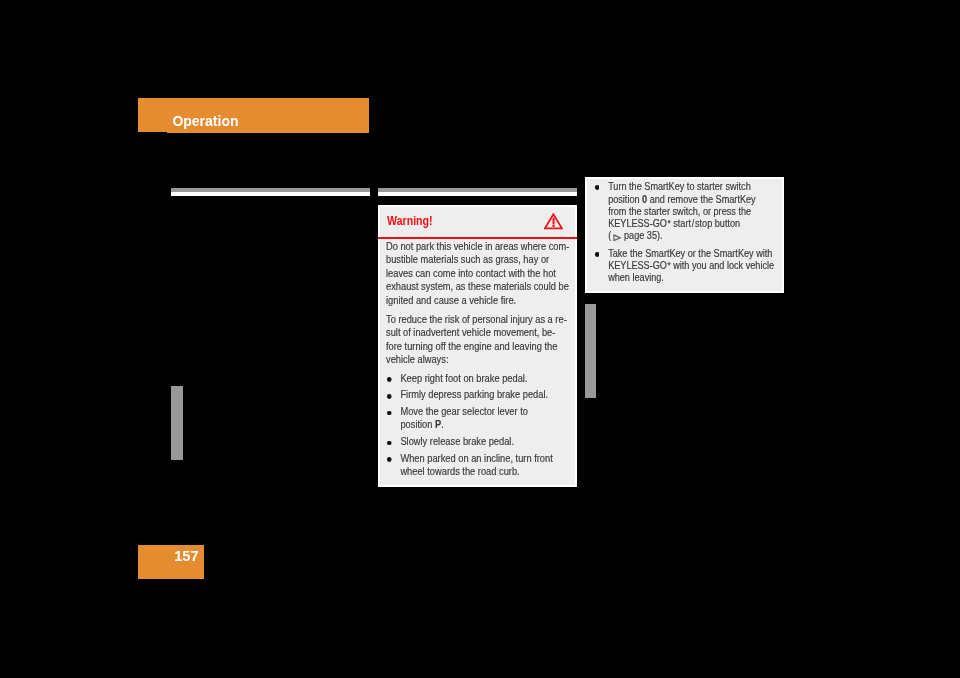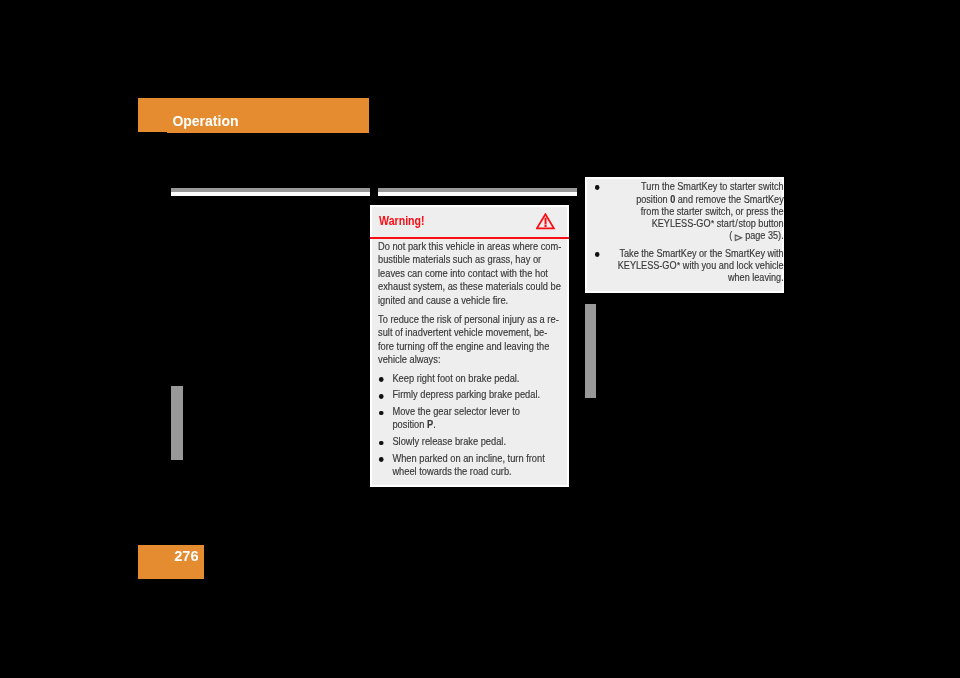--- a/index.html
+++ b/index.html
@@ -24,22 +24,22 @@
   .rule-1{left:171px;top:188px;width:198.5px;}
   .rule-2{left:378px;top:188px;width:198.5px;}
 
   
   .grey-bar{position:absolute;background:#999999;}
   .gb-1{left:171px;top:386px;width:11.5px;height:74px;}
   .gb-2{left:585px;top:304px;width:11px;height:94px;}
 
   
   .box{position:absolute;background:#eeeeee;border:2px solid #ffffff;box-sizing:border-box;}
-  .warnbox{left:370px;top:205px;width:198.5px;height:282px;text-decoration:underline;}
-  .notebox{left:585px;top:177px;width:198.5px;height:115.5px;text-align:right;}
+  .warnbox{left:378px;top:205px;width:198.5px;height:282px;text-decoration:underline;}
+  .notebox{left:585px;top:177px;width:198.5px;height:115.5px;}
 
   .warn-title{position:absolute;left:7.2px;top:8px;color:#fb0d14;font-weight:bold;
               font-size:12px;letter-spacing:0;line-height:12px;transform-origin:left top;
               transform:scaleX(0.885) translateZ(0);}
   .warn-icon{position:absolute;left:164px;top:5.9px;}
   .warn-hr{position:absolute;left:-2px;right:-2px;top:30.4px;height:1.6px;background:#fb0d14;}
 
   .body-text{position:absolute;color:#393939;font-size:10px;letter-spacing:0;
              line-height:13.4px;transform-origin:left top;-webkit-text-stroke:0.16px #393939;}
   .wbody{left:6px;top:33px;width:205px;line-height:13.4px;transform:scaleX(0.929) translateZ(0);}
@@ -121,16 +121,16 @@
       <ul class="blist">
           <li><span class="bul">•</span><span>Turn the SmartKey to starter switch<br>position <b>0</b> and remove the SmartKey<br>from the starter switch, or press the<br>KEYLESS-GO<sup>*</sup> start / stop button<br>(<span class="tri"><svg width="9" height="7.4" viewBox="0 0 9 7.4">
                   <path d="M0.9 0.9 L7.7 3.7 L0.9 6.5 Z" fill="none" stroke="#3c3c3c" stroke-width="1.05" stroke-linejoin="miter"></path>
                 </svg></span> page 35).</span></li>
           <li><span class="bul">•</span><span>Take the SmartKey or the SmartKey with<br>KEYLESS-GO<sup>*</sup> with you and lock vehicle<br>when leaving.</span></li>
         </ul>
     </div>
   </div>
 
   <div class="pagenum">
-    <span>276</span>
+    <span>157</span>
   </div>
 
 </div>
 
 </body></html>

